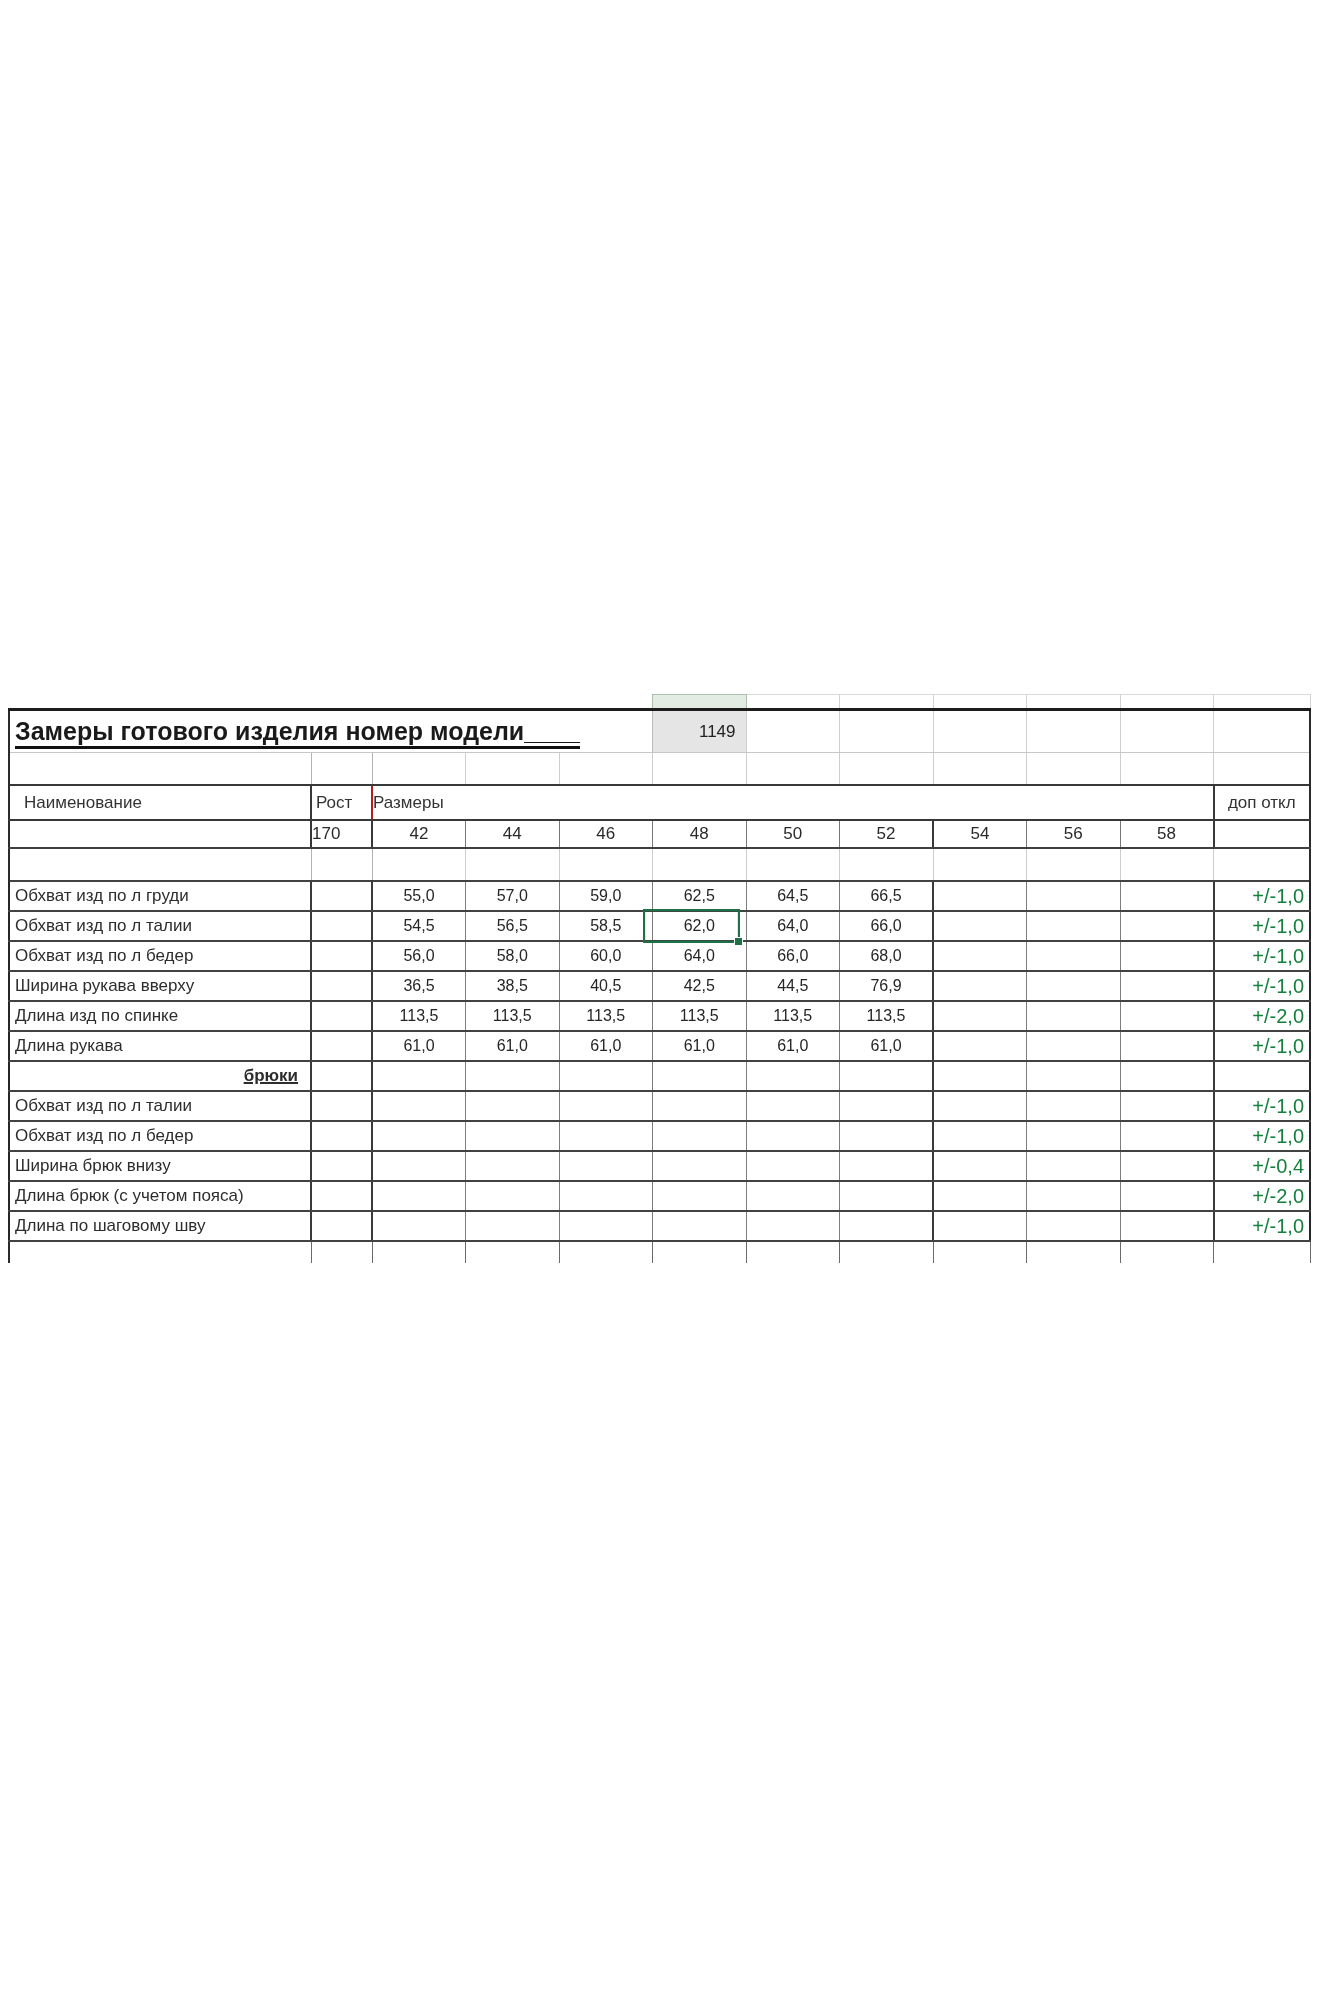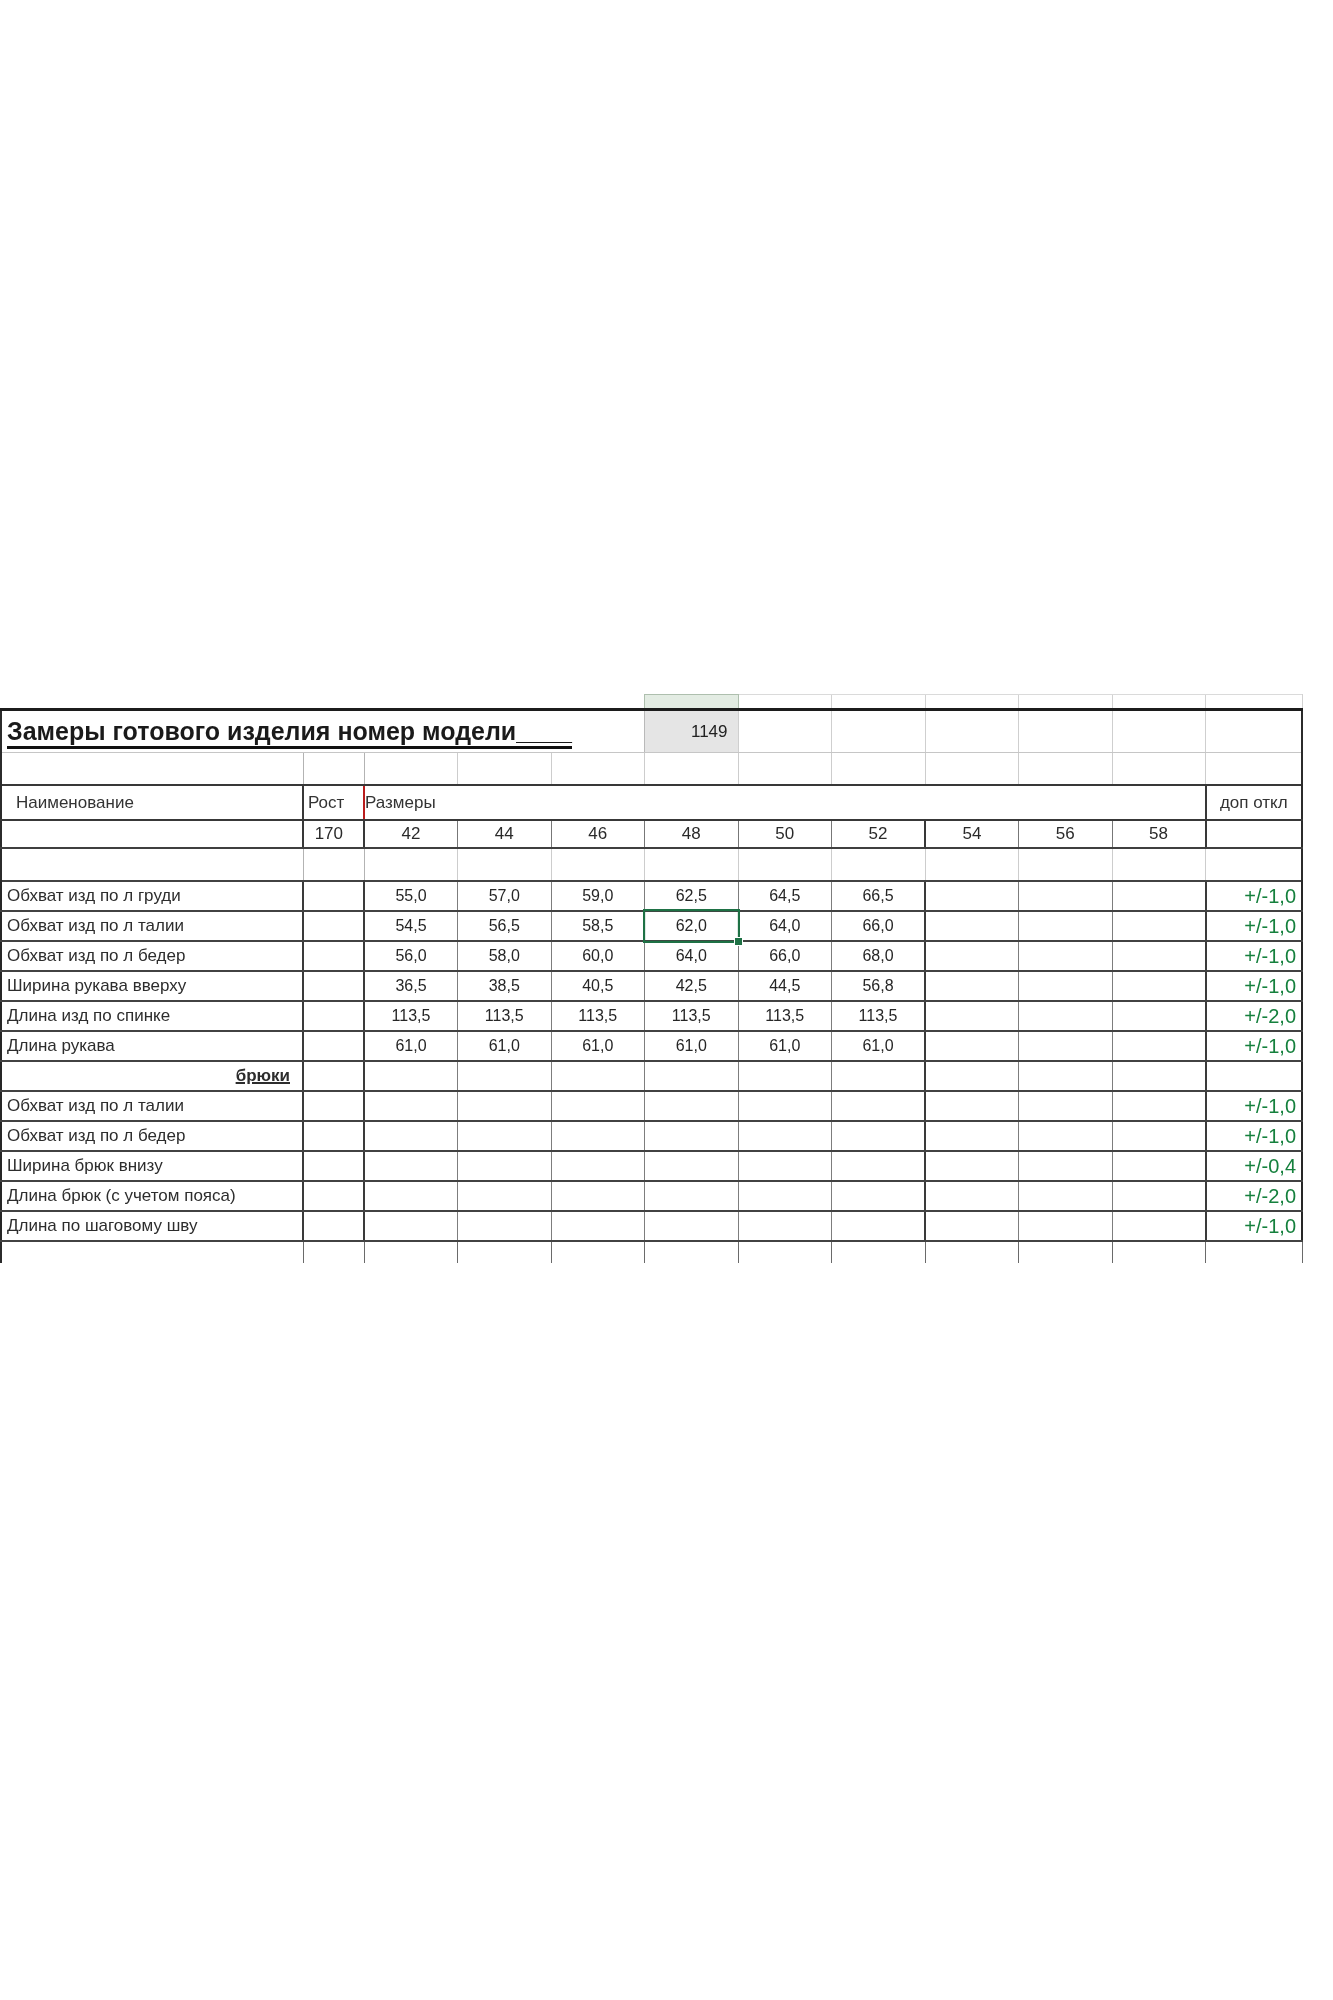--- a/index.html
+++ b/index.html
@@ -1,21 +1,21 @@
 <!DOCTYPE html>
 <html><head>
 <meta charset="utf-8">
 <style>
   html,body{margin:0;padding:0;}
   body{
     width:1333px;height:2000px;background:#ffffff;position:relative;
     font-family:"Liberation Sans","DejaVu Sans",sans-serif;color:#2d2d2d;
     overflow:hidden;
   }
-  .sheet{position:absolute;left:0;top:694px;width:1302px;}
+  .sheet{position:absolute;left:8px;top:694px;width:1302px;}
   table{border-collapse:collapse;table-layout:fixed;width:1301px;}
   td{padding:0;font-size:16px;color:#2d2d2d;overflow:hidden;white-space:nowrap;}
 
   
   .r-strip td{height:13px;border:none;background:#ffffff;}
   .r-strip .s-green{background:#e3ece3;border:1px solid #aebfae;}
   .r-strip .s-cell{border-left:1px solid #d2d2d2;border-top:1px solid #dadada;}
   .r-strip .s-last{border-right:1px solid #d2d2d2;}
 
   
@@ -35,21 +35,21 @@
   
   .r-head td{height:33px;border-top:2px solid #383838;border-bottom:2px solid #383838;font-size:17px;color:#333;}
   .h-name{border-left:2px solid #2b2b2b;padding-left:14px;text-align:left;}
   .h-rost{border-left:2px solid #383838;padding-left:4px;text-align:left;}
   .h-sizes{border-left:2px solid #b91c1c;text-align:left;}
   .h-dop{border-left:2px solid #383838;border-right:2px solid #2b2b2b;text-align:center;}
 
   
   .r-sizes td{height:26px;border-bottom:2px solid #3f3f3f;font-size:17px;color:#2a2a2a;}
   .z-blank{border-left:2px solid #2b2b2b;}
-  .z-rost{border-left:2px solid #383838;border-right:2px solid #383838;text-align:right;padding-right:20px;}
+  .z-rost{border-left:2px solid #383838;border-right:2px solid #383838;text-align:left;padding-right:12px;}
   .z-size{border-left:1px solid #777;text-align:center;}
   .r-sizes td:nth-child(9){border-left:2px solid #383838;}
   .z-dop{border-left:2px solid #383838;border-right:2px solid #2b2b2b;}
 
   
   .r-data td{height:28px;border-top:2px solid #424242;border-bottom:2px solid #424242;}
   .c-label{border-left:2px solid #262626;padding-left:5px;text-align:left;font-size:17px;}
   .c-label.section-label{text-align:right;padding-right:12px;}
   .bold-underline{font-weight:bold;text-decoration:underline;text-decoration-thickness:2px;text-align:center;}
   .c-rost{border-left:2px solid #3a3a3a;border-right:2px solid #3a3a3a;}
@@ -214,21 +214,21 @@
           <td class="c-dop">+/-1,0</td>
         </tr>
         <tr class="r-data">
           <td class="c-label"><span>Ширина рукава вверху</span></td>
           <td class="c-rost"></td>
           <td class="c-val col0">36,5</td>
           <td class="c-val col1">38,5</td>
           <td class="c-val col2">40,5</td>
           <td class="c-val col3">42,5</td>
           <td class="c-val col4">44,5</td>
-          <td class="c-val col5">56,8</td>
+          <td class="c-val col5">76,9</td>
           <td class="c-val col6"></td>
           <td class="c-val col7"></td>
           <td class="c-val col8"></td>
           <td class="c-dop">+/-1,0</td>
         </tr>
         <tr class="r-data">
           <td class="c-label"><span>Длина изд по спинке</span></td>
           <td class="c-rost"></td>
           <td class="c-val col0">113,5</td>
           <td class="c-val col1">113,5</td>

